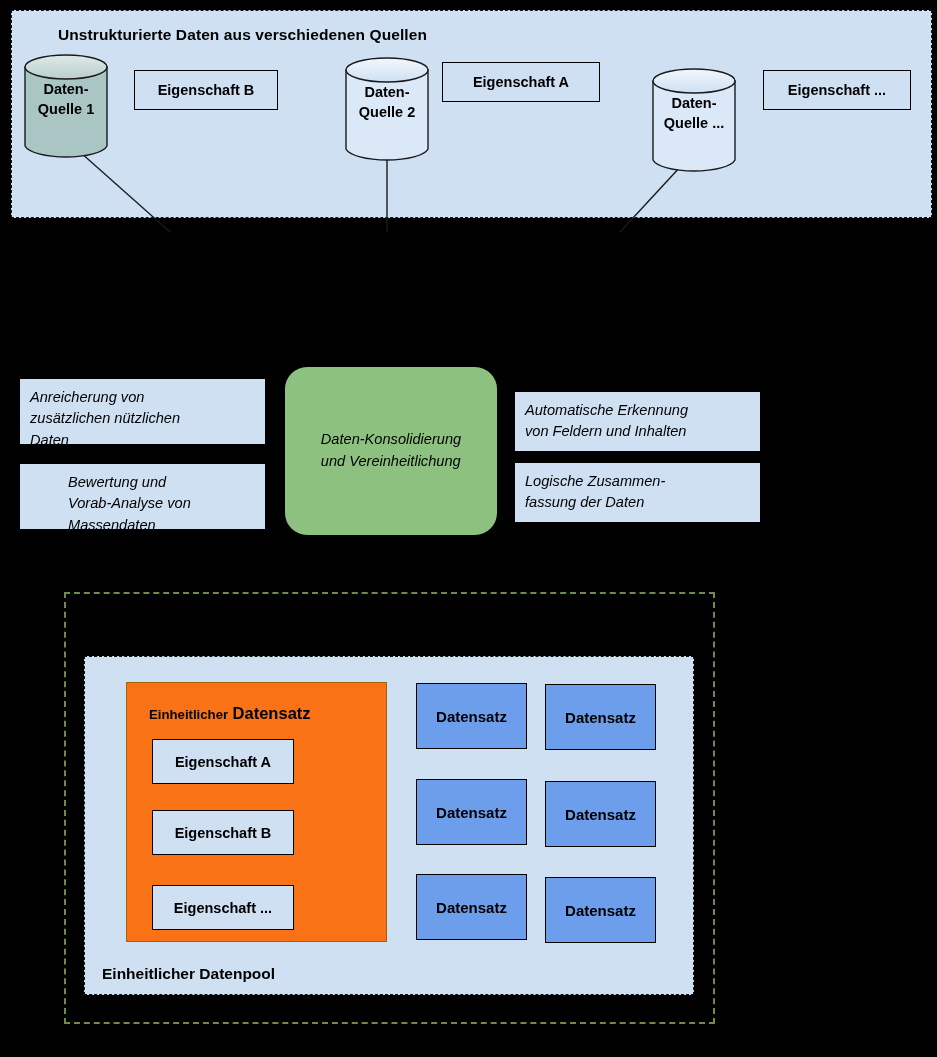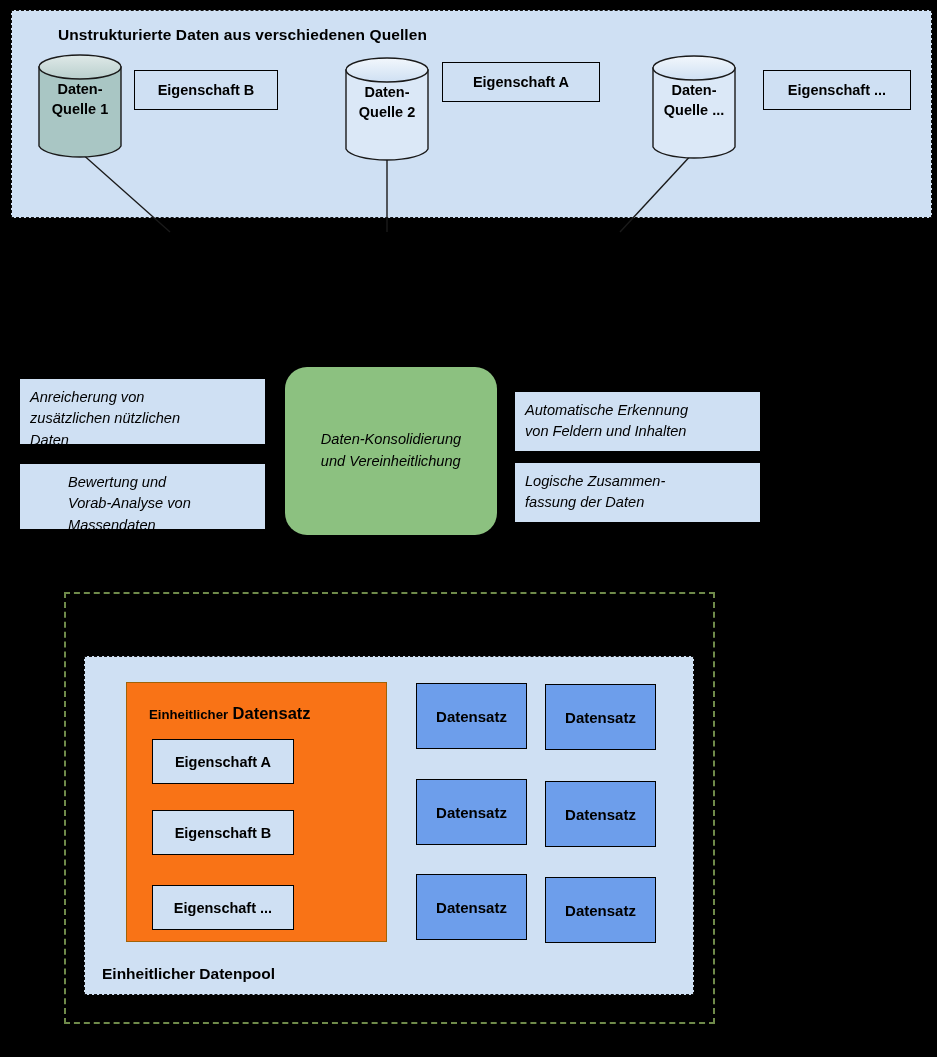--- a/index.html
+++ b/index.html
@@ -168,21 +168,21 @@
   <div class="abs banner"></div>
 
   <div class="abs banner-title">Unstrukturierte Daten aus verschiedenen Quellen</div>
 
   <svg class="abs connectors" viewBox="0 0 937 320" xmlns="http://www.w3.org/2000/svg">
     <line x1="80" y1="152" x2="170" y2="232" stroke="#1a1a1a" stroke-width="1.4"></line>
     <line x1="387" y1="156" x2="387" y2="232" stroke="#1a1a1a" stroke-width="1.4"></line>
     <line x1="694" y1="152" x2="620" y2="232" stroke="#1a1a1a" stroke-width="1.4"></line>
   </svg>
 
-  <div class="abs cyl" style="left:38px; top:54px;">
+  <div class="abs cyl" style="left:24px; top:54px;">
     <svg width="84" height="105" viewBox="0 0 84 105" xmlns="http://www.w3.org/2000/svg">
       <defs>
         <linearGradient id="cylTopGrad1" x1="0" y1="0" x2="0" y2="1">
           <stop offset="0%" stop-color="#dfe9e8"></stop>
           <stop offset="100%" stop-color="#b9cfcd"></stop>
         </linearGradient>
       </defs>
       <path d="M1,13 L1,92 A41.5,13 0 0 0 83,92 L83,13 Z" fill="#a9c6c4" stroke="#1a1a1a" stroke-width="1.4"></path>
       <ellipse cx="42" cy="13" rx="41" ry="12" fill="url(#cylTopGrad1)" stroke="#1a1a1a" stroke-width="1.4"></ellipse>
     </svg>
@@ -204,21 +204,21 @@
       <path d="M1,13 L1,92 A41.5,13 0 0 0 83,92 L83,13 Z" fill="#dbe8f7" stroke="#1a1a1a" stroke-width="1.4"></path>
       <ellipse cx="42" cy="13" rx="41" ry="12" fill="url(#cylTopGrad2)" stroke="#1a1a1a" stroke-width="1.4"></ellipse>
     </svg>
     <div class="cyl-label">
       <span>Daten-</span>
       <span>Quelle</span>
       <span>2</span>
     </div>
   </div>
 
-  <div class="abs cyl" style="left:652px; top:55px;">
+  <div class="abs cyl" style="left:652px; top:68px;">
     <svg width="84" height="105" viewBox="0 0 84 105" xmlns="http://www.w3.org/2000/svg">
       <defs>
         <linearGradient id="cylTopGrad3" x1="0" y1="0" x2="0" y2="1">
           <stop offset="0%" stop-color="#f2f7fc"></stop>
           <stop offset="100%" stop-color="#cfe0f3"></stop>
         </linearGradient>
       </defs>
       <path d="M1,13 L1,92 A41.5,13 0 0 0 83,92 L83,13 Z" fill="#dbe8f7" stroke="#1a1a1a" stroke-width="1.4"></path>
       <ellipse cx="42" cy="13" rx="41" ry="12" fill="url(#cylTopGrad3)" stroke="#1a1a1a" stroke-width="1.4"></ellipse>
     </svg>

